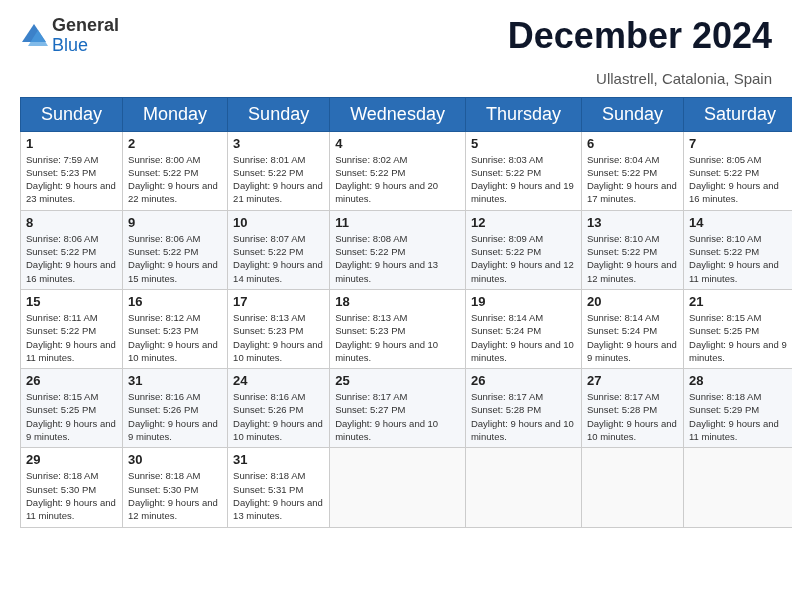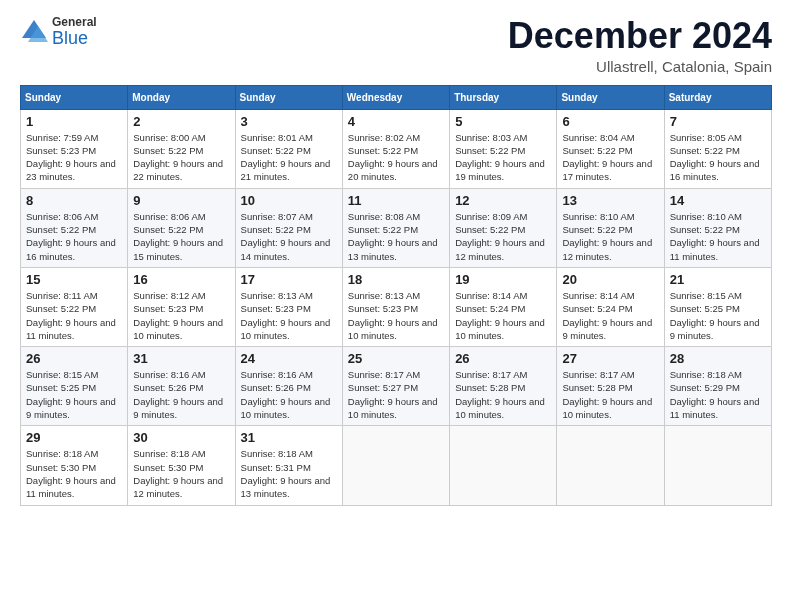--- a/index.html
+++ b/index.html
@@ -26,21 +26,21 @@
       display: flex;
       align-items: center;
       gap: 4px;
     }
     .logo-text {
       display: flex;
       flex-direction: column;
       line-height: 1.1;
     }
     .logo-general {
-      font-size: 12px;
+      font-size: 18px;
       font-weight: bold;
       color: #333;
     }
     .logo-blue {
       font-size: 18px;
       font-weight: normal;
       color: #1a6bbf;
     }
     .logo-icon {
       width: 28px;
@@ -51,33 +51,33 @@
     }
     .month-title {
       font-size: 36px;
       font-weight: bold;
       color: #0f172a;
       line-height: 1.1;
     }
     .subtitle {
       font-size: 15px;
       color: #555;
-      margin-top: 2px;
+      margin-top: 14px;
     }
     .calendar {
       width: 100%;
       border-collapse: collapse;
       border: 1px solid #ccc;
     }
     .calendar th {
       background: #2a6db5;
       color: #fff;
-      font-size: 10px;
-      font-weight: bold;
-      padding: 6px 4px;
+      font-size: 18px;
+      font-weight: normal;
+      padding: 6px 20px;
       text-align: left;
       border: 1px solid #1e5a9a;
     }
     .calendar td {
       vertical-align: top;
       border: 1px solid #ccc;
       padding: 4px 5px;
       font-size: 10px;
       color: #333;
       width: calc(100%/7);

